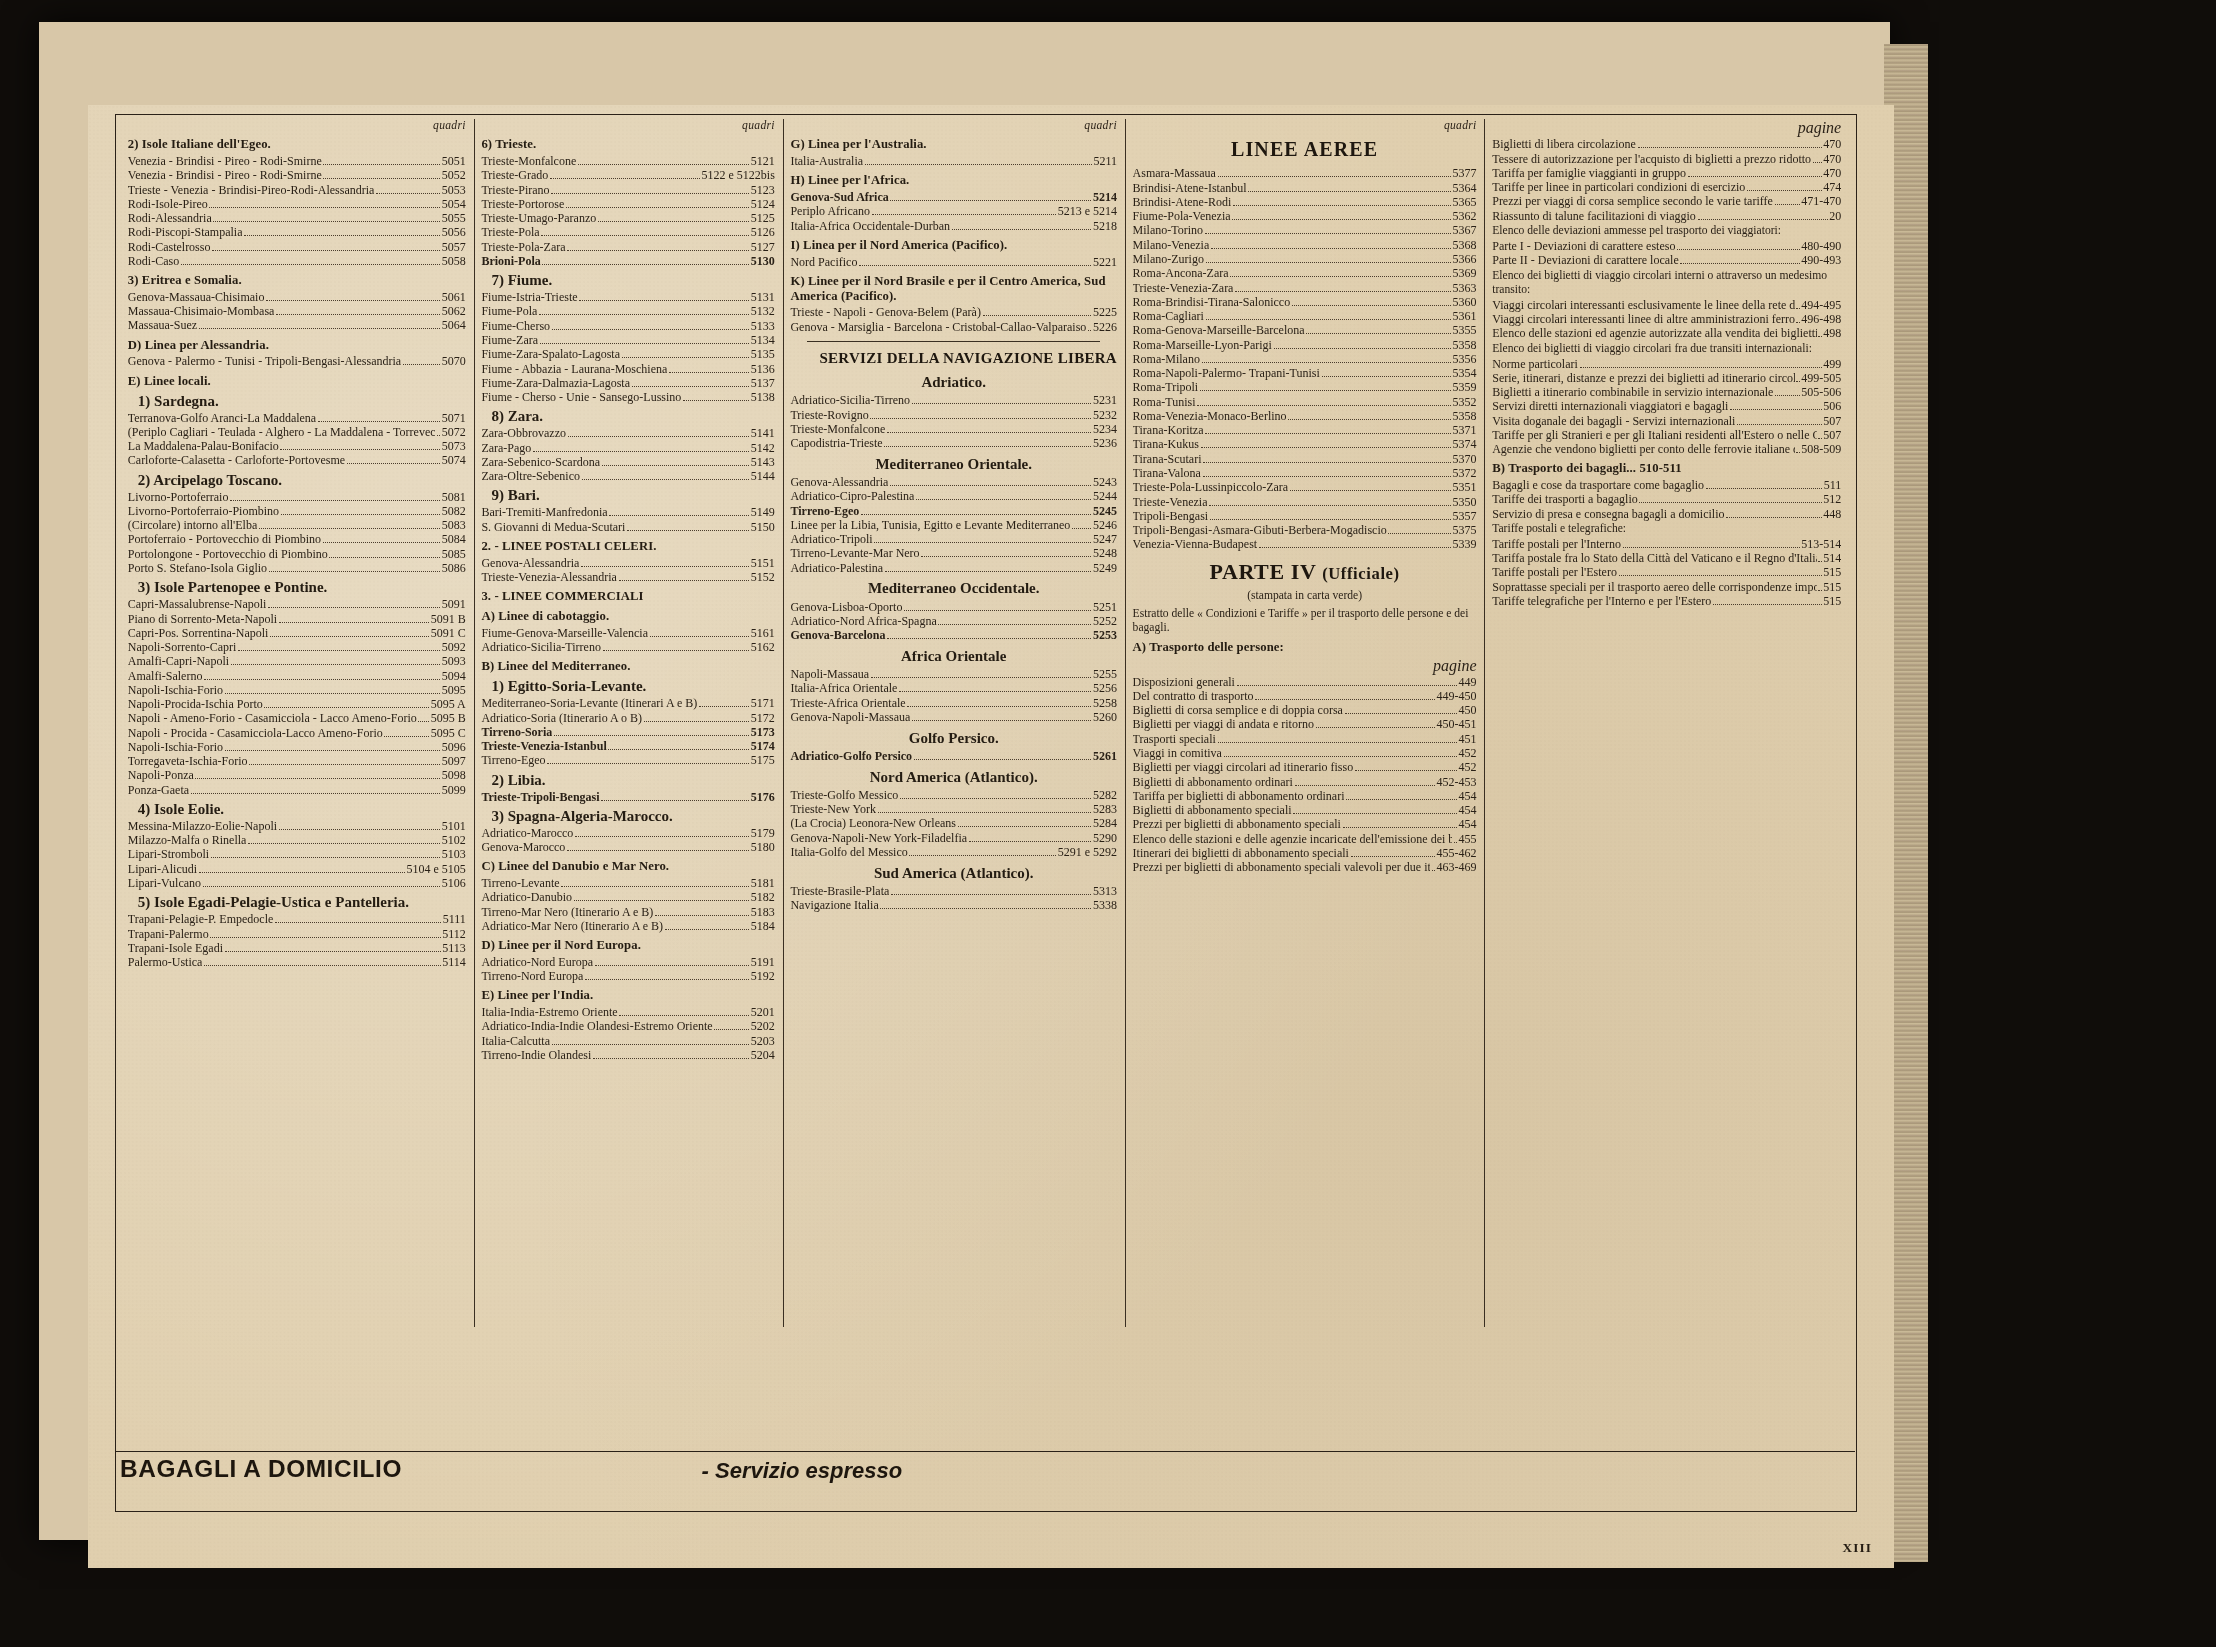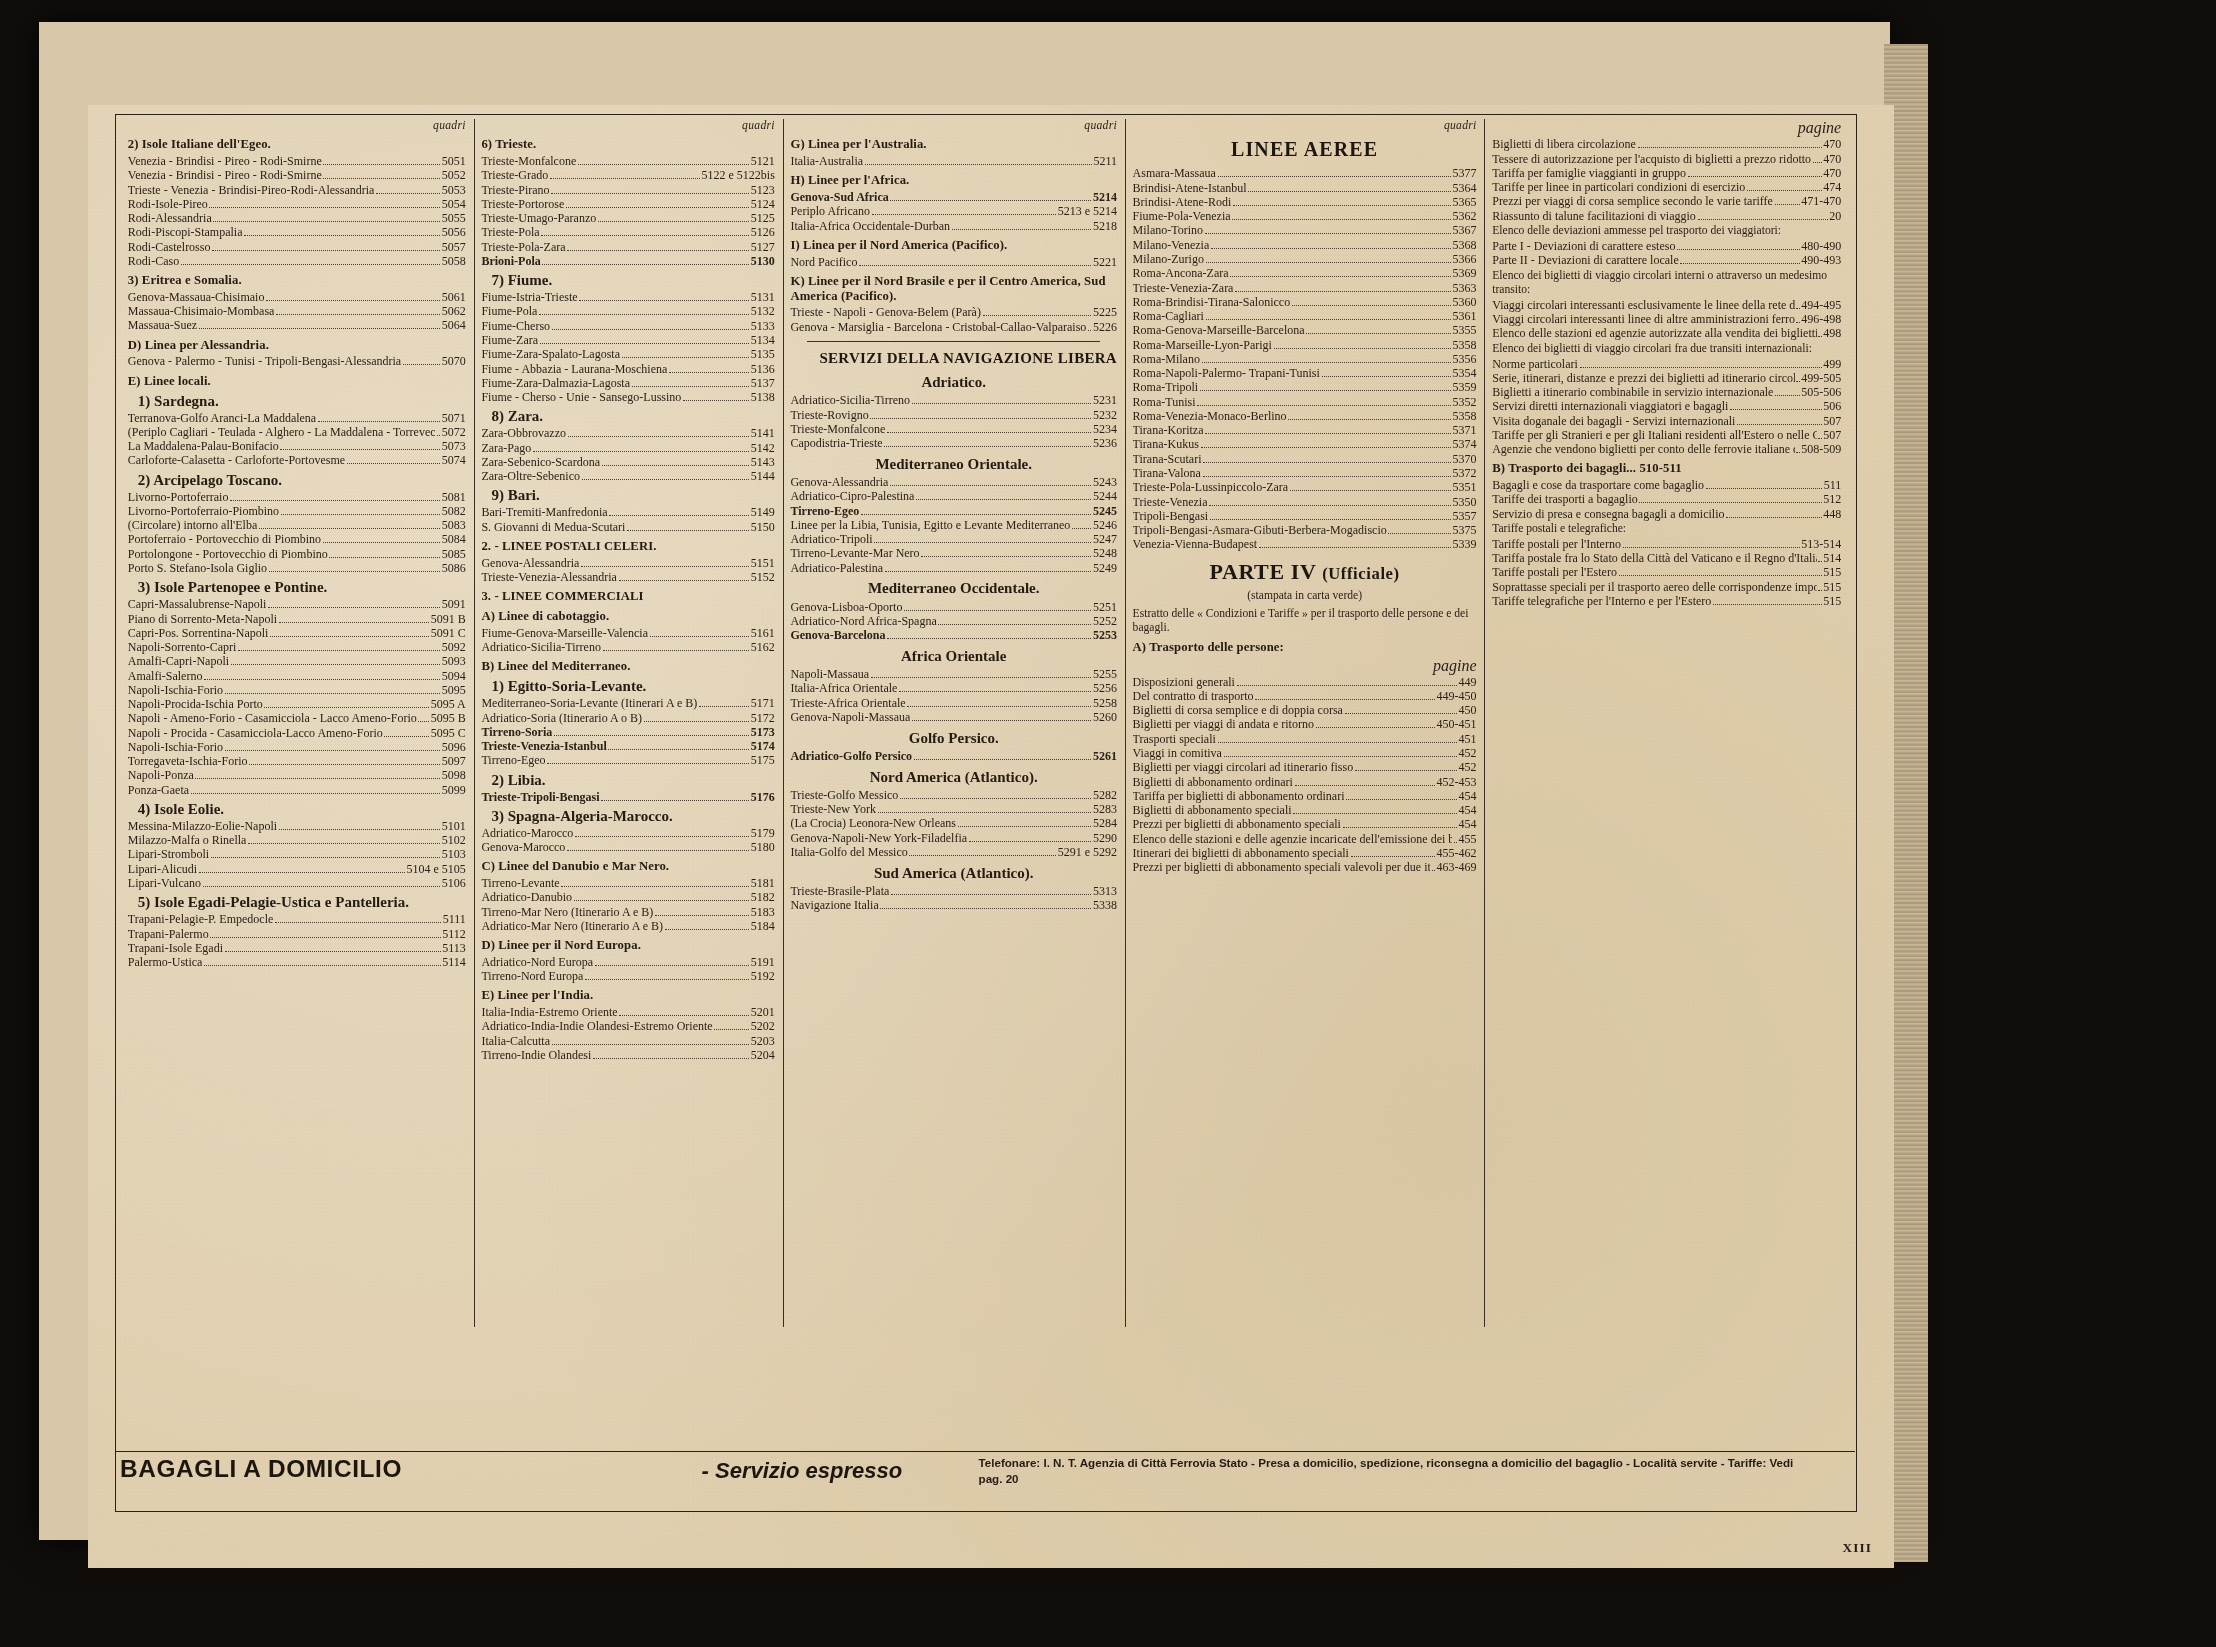--- a/index.html
+++ b/index.html
@@ -1166,18 +1166,17 @@
 
       </div>
     </div>
 
     <div class="banner">
       <div class="b1">BAGAGLI A DOMICILIO</div>
       <div class="b2">
         <span>-</span>
         <span>Servizio espresso</span>
       </div>
-      <div class="b3">Telefonare: I. N. T. Agenzia di Città Ferrovia Stato - Presa a domicilio, spedizione, riconsegna a domicilio del bagaglio - Località servite - Tariffe: Vedi pag. 20</div>
     </div>
     <div class="folio">XIII</div>
   </div>
 </div>
 
 
 </body></html>

